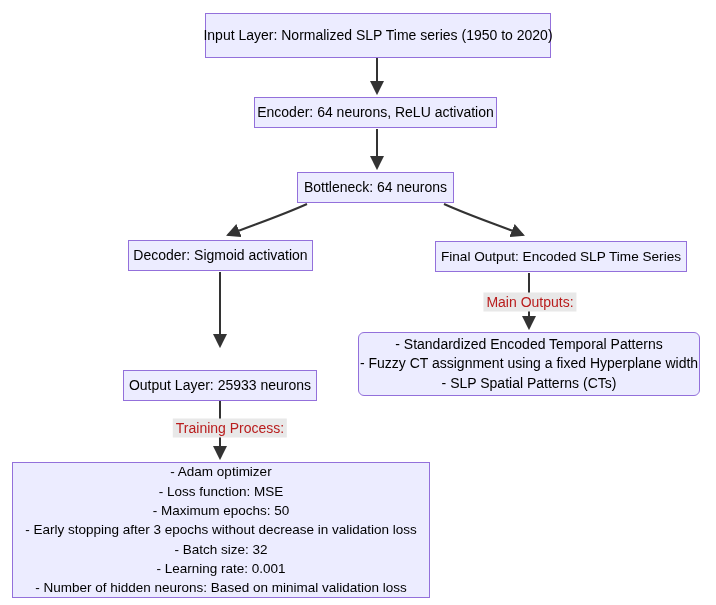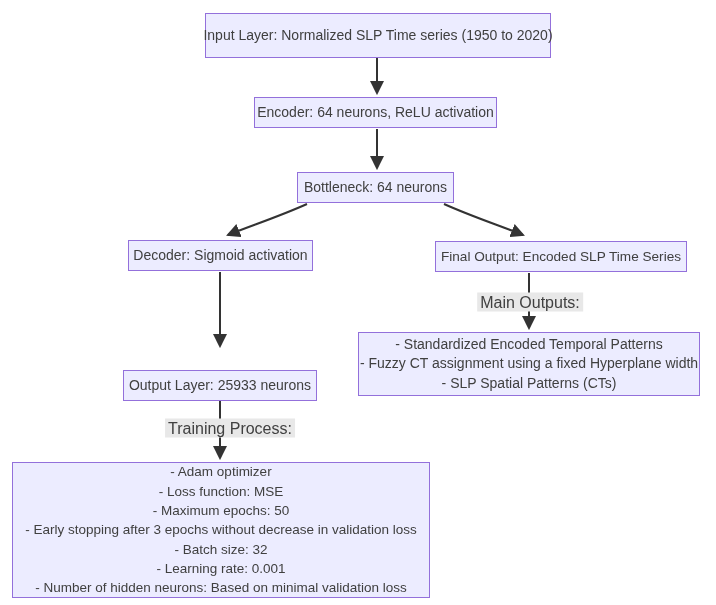--- a/index.html
+++ b/index.html
@@ -22,47 +22,47 @@
     top: 0;
     width: 716px;
     height: 605px;
     z-index: 1;
   }
   .node {
     position: absolute;
     box-sizing: border-box;
     background: #ECECFF;
     border: 1px solid #9370DB;
-    color: #404040;
+    color: #000000;
     display: flex;
     flex-direction: column;
     justify-content: center;
     align-items: center;
     text-align: center;
     font-size: 14px;
     line-height: 19.3px;
     z-index: 2;
     white-space: nowrap;
   }
   .node-input        { left: 205px; top: 13px;  width: 346px; height: 45px; }
   .node-encoder      { left: 254px; top: 97px;  width: 243px; height: 31px; }
   .node-bottleneck   { left: 297px; top: 172px; width: 157px; height: 31px; }
   .node-decoder      { left: 128px; top: 240px; width: 185px; height: 31px; }
   .node-final-output { left: 403px; top: 241px; width: 252px; height: 31px; font-size: 13.6px; margin-left: 32px; }
   .node-output-layer { left: 123px; top: 350px; width: 194px; height: 31px; margin-top: 20px; }
-  .node-main-outputs { left: 358px; top: 332px; width: 342px; height: 64px; }
+  .node-main-outputs { left: 358px; top: 332px; width: 342px; height: 64px; border-radius: 6px; }
   .node-training     { left: 12px;  top: 462px; width: 418px; height: 136px; font-size: 13.5px; text-align: right; }
   .edge-label {
     position: absolute;
     transform: translate(-50%, -50%);
     background: #e8e8e8;
     padding: 0 3px;
-    font-size: 16px;
+    font-size: 14px;
     line-height: 19px;
-    color: #404040;
+    color: #b91c1c;
     white-space: nowrap;
     z-index: 3;
   }
   .edge-label-main-outputs     { left: 530px; top: 302px; }
   .edge-label-training-process { left: 230px; top: 428px; text-align: center; }
 </style>
 </head>
 <body>
 
 <div class="canvas">

